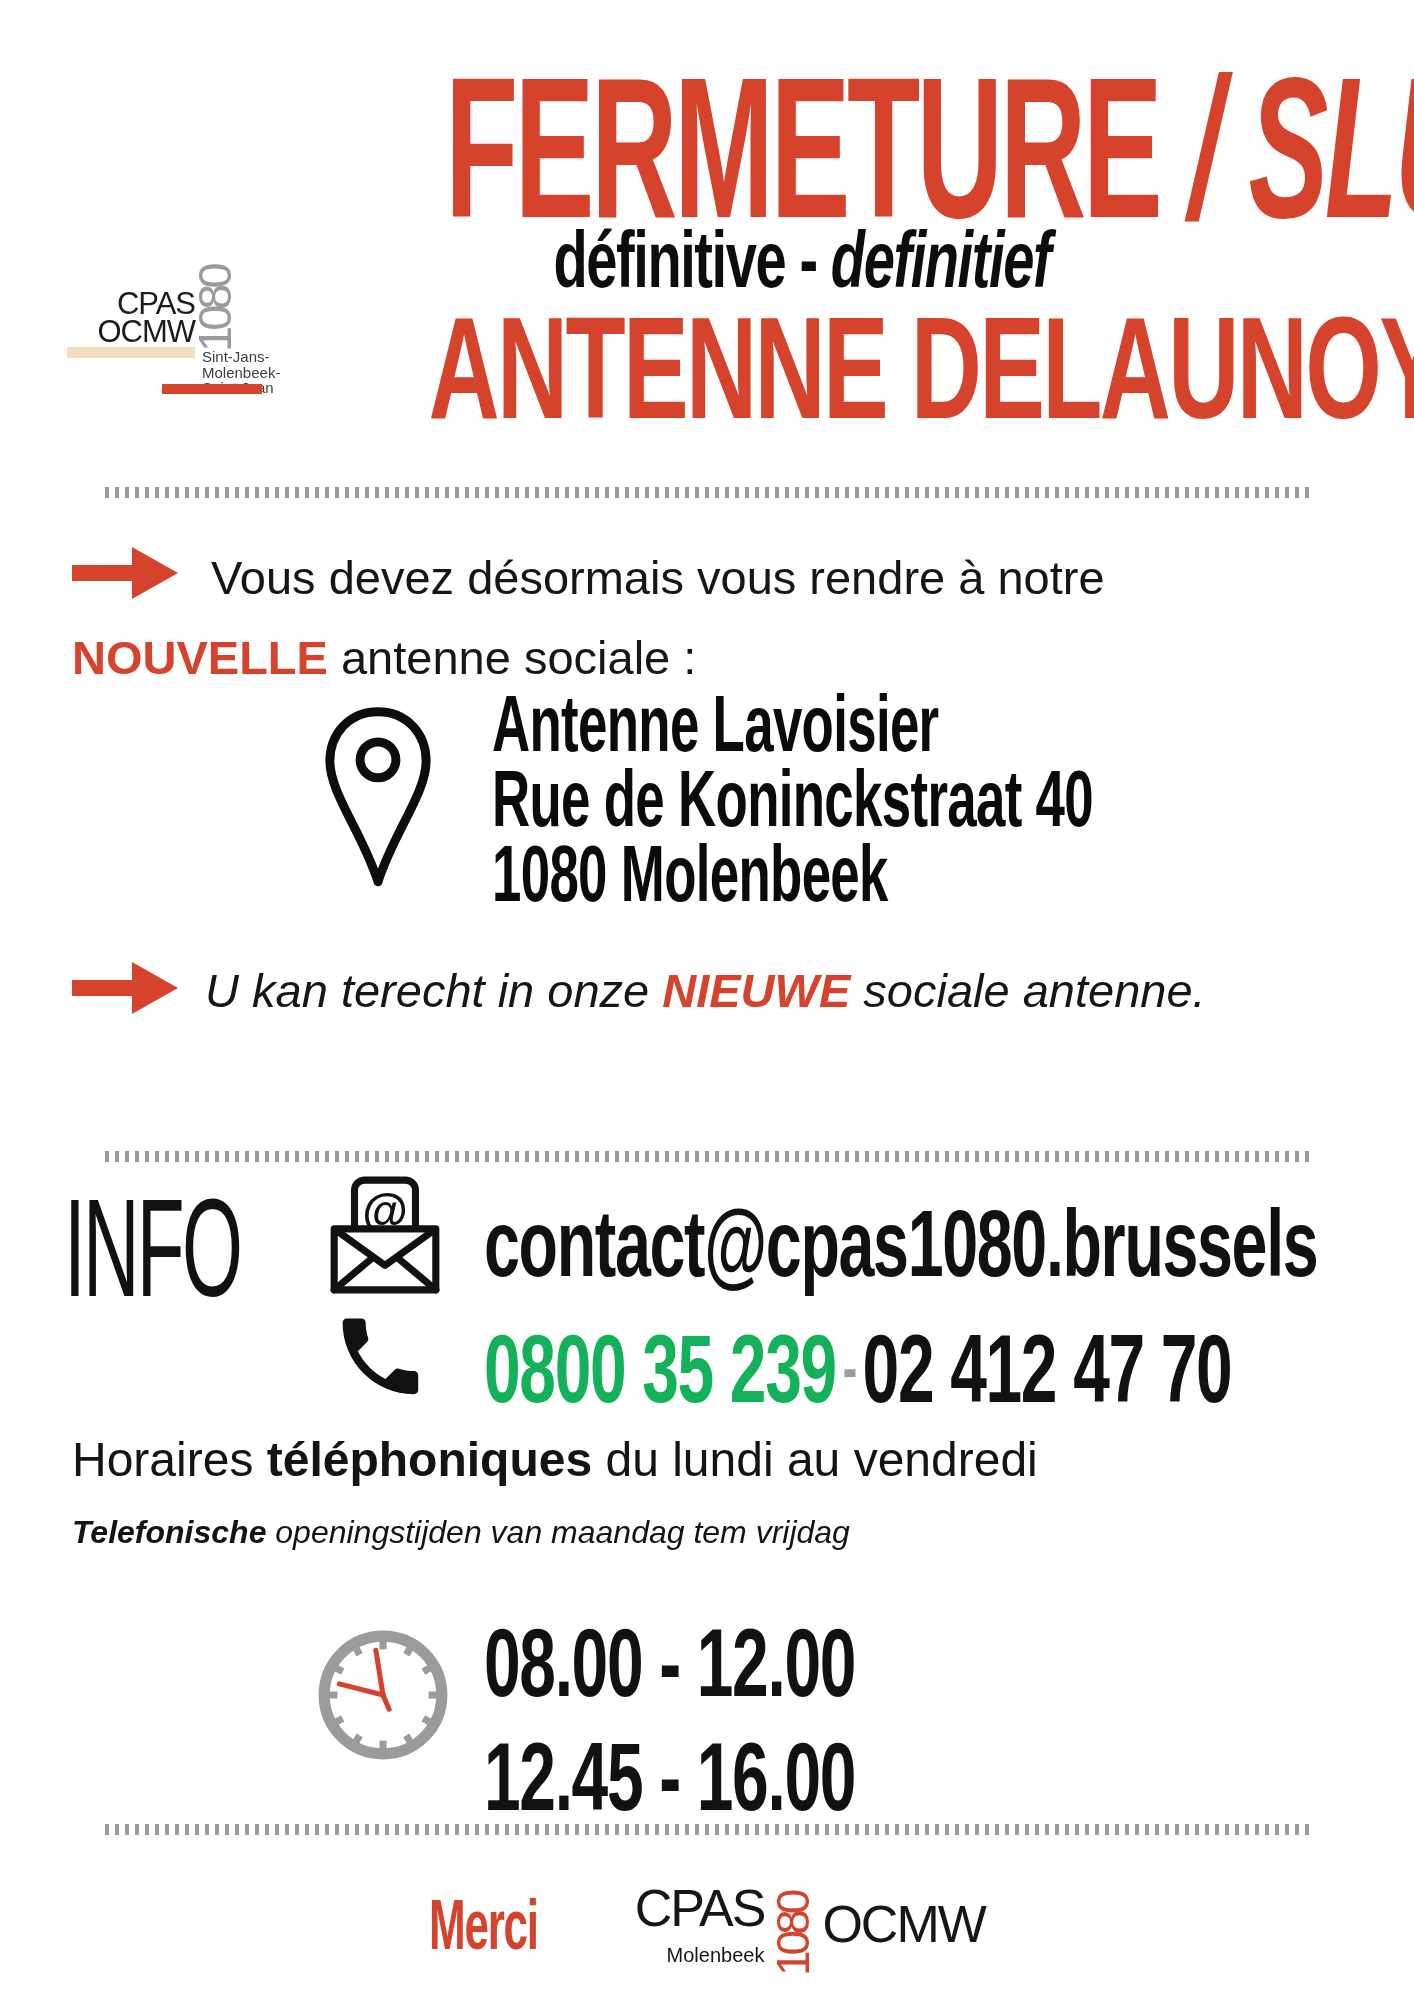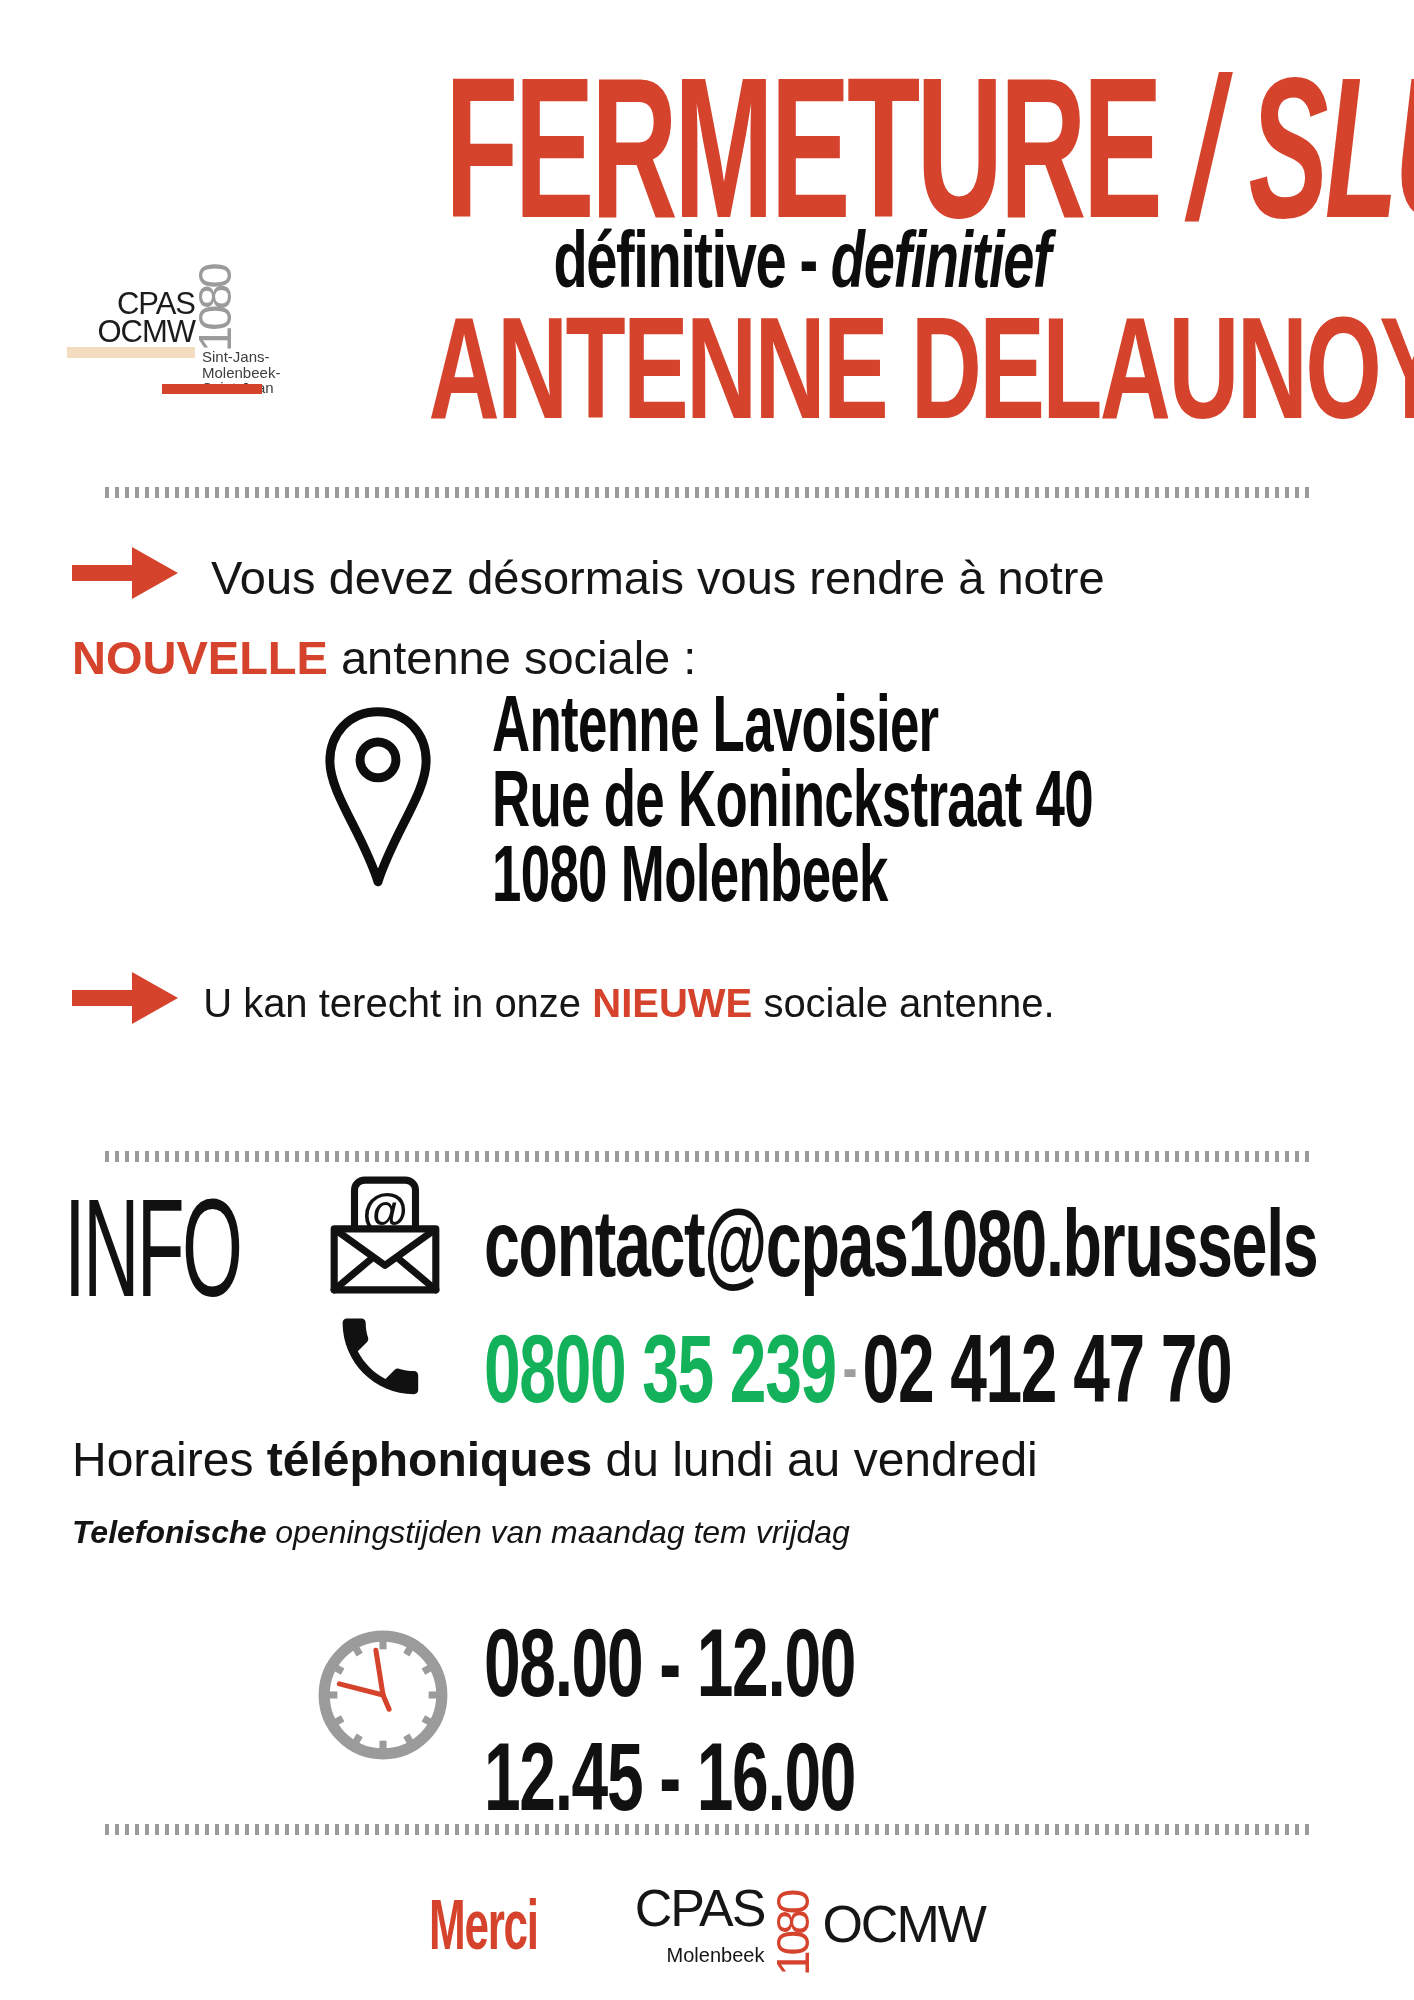--- a/index.html
+++ b/index.html
@@ -43,21 +43,21 @@
   
   .p1{top:538px;left:72px;width:1310px;font-size:47px;line-height:80px;color:#161616;}
   .p1 .arrow{vertical-align:-6px;margin-right:20px;}
   .hl{color:var(--red);font-weight:bold;}
 
   
   .addr{top:686px;left:322px;display:flex;align-items:center;gap:58px;}
   .addr-lines{font-weight:bold;font-size:80px;line-height:75px;letter-spacing:-1px;color:#0b0b0b;}
 
   
-  .p2{top:956px;left:72px;width:1330px;font-size:40px;color:#161616;line-height:70px;margin-top:12px;}
+  .p2{top:956px;left:72px;width:1330px;font-size:47px;font-style:italic;color:#161616;line-height:70px;}
   .p2 .arrow{vertical-align:-8px;margin-right:14px;}
 
   
   .info-label{top:1178px;left:64px;font-weight:normal;font-size:140px;line-height:1;letter-spacing:-5px;}
   .icon-mail{top:1174px;left:324px;}
   .icon-phone{top:1306px;left:330px;}
   .email{top:1196px;left:484px;font-weight:bold;font-size:95px;line-height:1;letter-spacing:-2px;}
   .phones{top:1320px;left:484px;font-weight:bold;font-size:97px;line-height:1;letter-spacing:-2px;}
   .phone-green{color:var(--green);}
   .phone-sep{color:#9e9e9e;font-size:64px;vertical-align:12px;padding:0 10px;}

